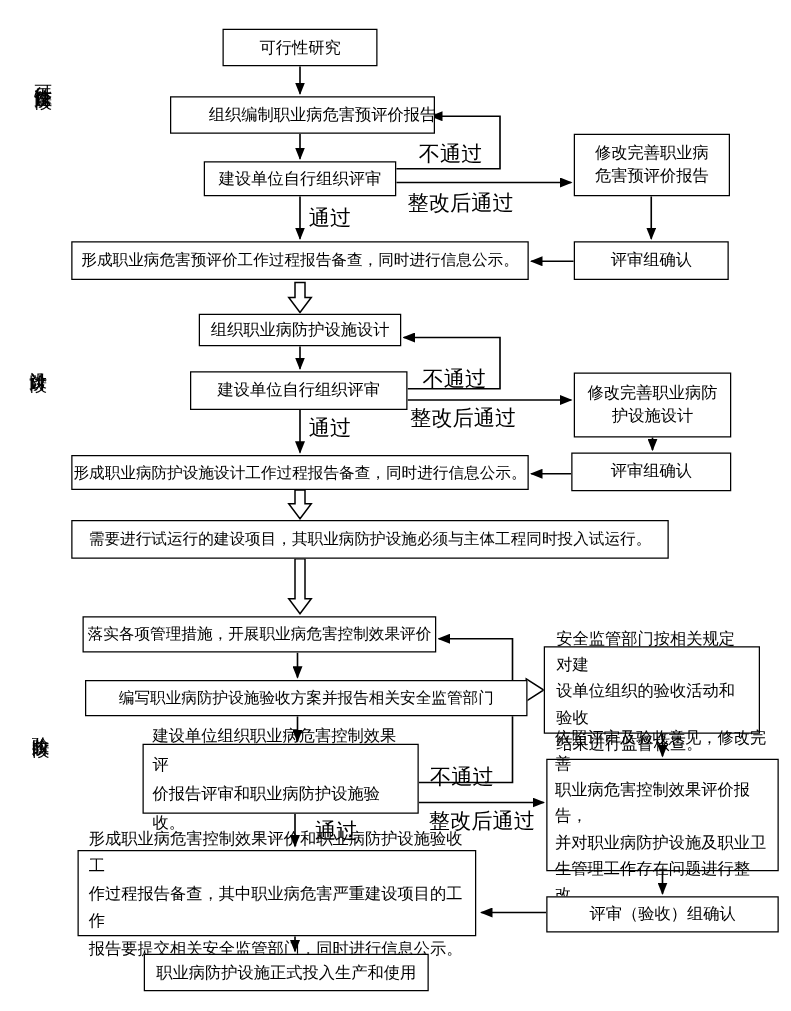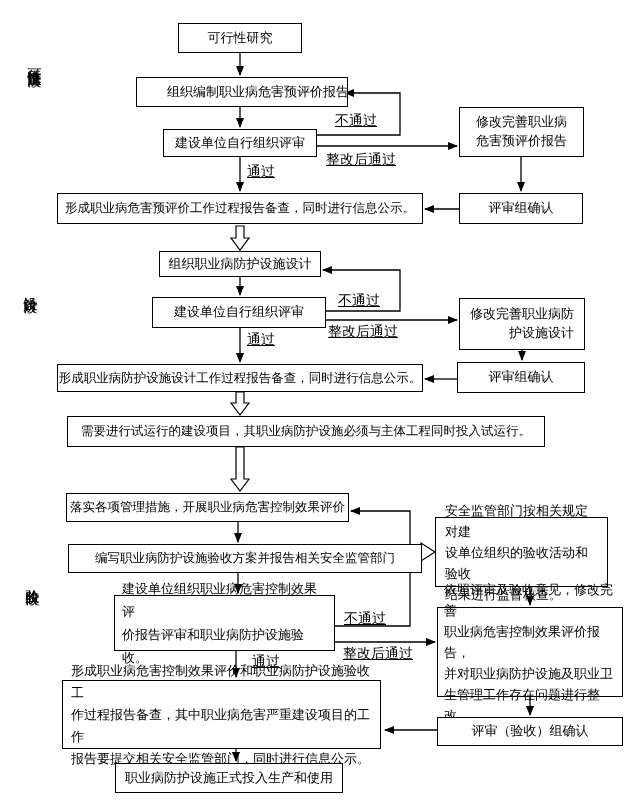--- a/index.html
+++ b/index.html
@@ -4,32 +4,32 @@
 <style>
   html,body{margin:0;padding:0;background:#fff;}
   #canvas{
     position:relative;width:633px;height:809px;background:#ffffff;
     font-family:"Liberation Sans","DejaVu Sans",sans-serif;color:#000;
     overflow:hidden;
   }
   #connectors{position:absolute;left:0;top:0;z-index:0;}
   .box{
     position:absolute;box-sizing:border-box;border:1px solid #000;background:#fff;
-    display:flex;align-items:center;justify-content:center;text-align:right;
+    display:flex;align-items:center;justify-content:center;text-align:center;
     font-size:13px;line-height:1.45;z-index:1;white-space:nowrap;
   }
   .box.wrap{white-space:pre-line;}
   .box.para{justify-content:flex-start;text-align:left;white-space:pre-line;}
   .box.small{font-size:12.5px;}
   .phase-label{
     position:absolute;z-index:1;writing-mode:vertical-rl;text-orientation:upright;
     font-size:14px;letter-spacing:1px;line-height:1;white-space:nowrap;
   }
   .edge-label{
-    position:absolute;z-index:2;font-size:14px;text-decoration:underline;
+    position:absolute;z-index:2;font-size:17px;
     white-space:nowrap;background:transparent;
   }
 </style>
 </head>
 <body>
 
 <div id="canvas">
 
   <svg id="connectors" width="633" height="809" viewBox="0 0 633 809">
     <defs>
@@ -85,21 +85,21 @@
   <div class="box wrap" style="left:459px;top:107px;width:125px;height:50px;">修改完善职业病
 危害预评价报告</div>
   <div class="box" style="left:459px;top:193px;width:124px;height:31px;">评审组确认</div>
 
   <div class="box" style="left:159px;top:251px;width:162px;height:26px;">组织职业病防护设施设计</div>
   <div class="box" style="left:152px;top:297px;width:174px;height:31px;">建设单位自行组织评审</div>
   <div class="box small" style="left:57px;top:364px;width:366px;height:28px;">形成职业病防护设施设计工作过程报告备查，同时进行信息公示。</div>
   <div class="box wrap" style="left:459px;top:279px;width:126px;height:52px;margin-top:19px;">修改完善职业病防
 护设施设计</div>
   <div class="box" style="left:457px;top:362px;width:128px;height:31px;">评审组确认</div>
-  <div class="box small" style="left:57px;top:416px;width:478px;height:31px;margin-left:10px;">需要进行试运行的建设项目，其职业病防护设施必须与主体工程同时投入试运行。</div>
+  <div class="box small" style="left:57px;top:416px;width:478px;height:31px;">需要进行试运行的建设项目，其职业病防护设施必须与主体工程同时投入试运行。</div>
 
   <div class="box small" style="left:66px;top:493px;width:283px;height:29px;">落实各项管理措施，开展职业病危害控制效果评价</div>
   <div class="box small" style="left:68px;top:544px;width:354px;height:29px;">编写职业病防护设施验收方案并报告相关安全监管部门</div>
   <div class="box para" style="left:114px;top:595px;width:221px;height:56px;padding:4px 7px;line-height:23px;">建设单位组织职业病危害控制效果评
 价报告评审和职业病防护设施验收。</div>
   <div class="box para" style="left:435px;top:517px;width:173px;height:70px;padding:2px 9px;line-height:21px;">安全监管部门按相关规定对建
 设单位组织的验收活动和验收
 结果进行监督核查。</div>
   <div class="box para" style="left:437px;top:607px;width:186px;height:90px;padding:2px 6px;line-height:21px;">依照评审及验收意见，修改完善
 职业病危害控制效果评价报告，

